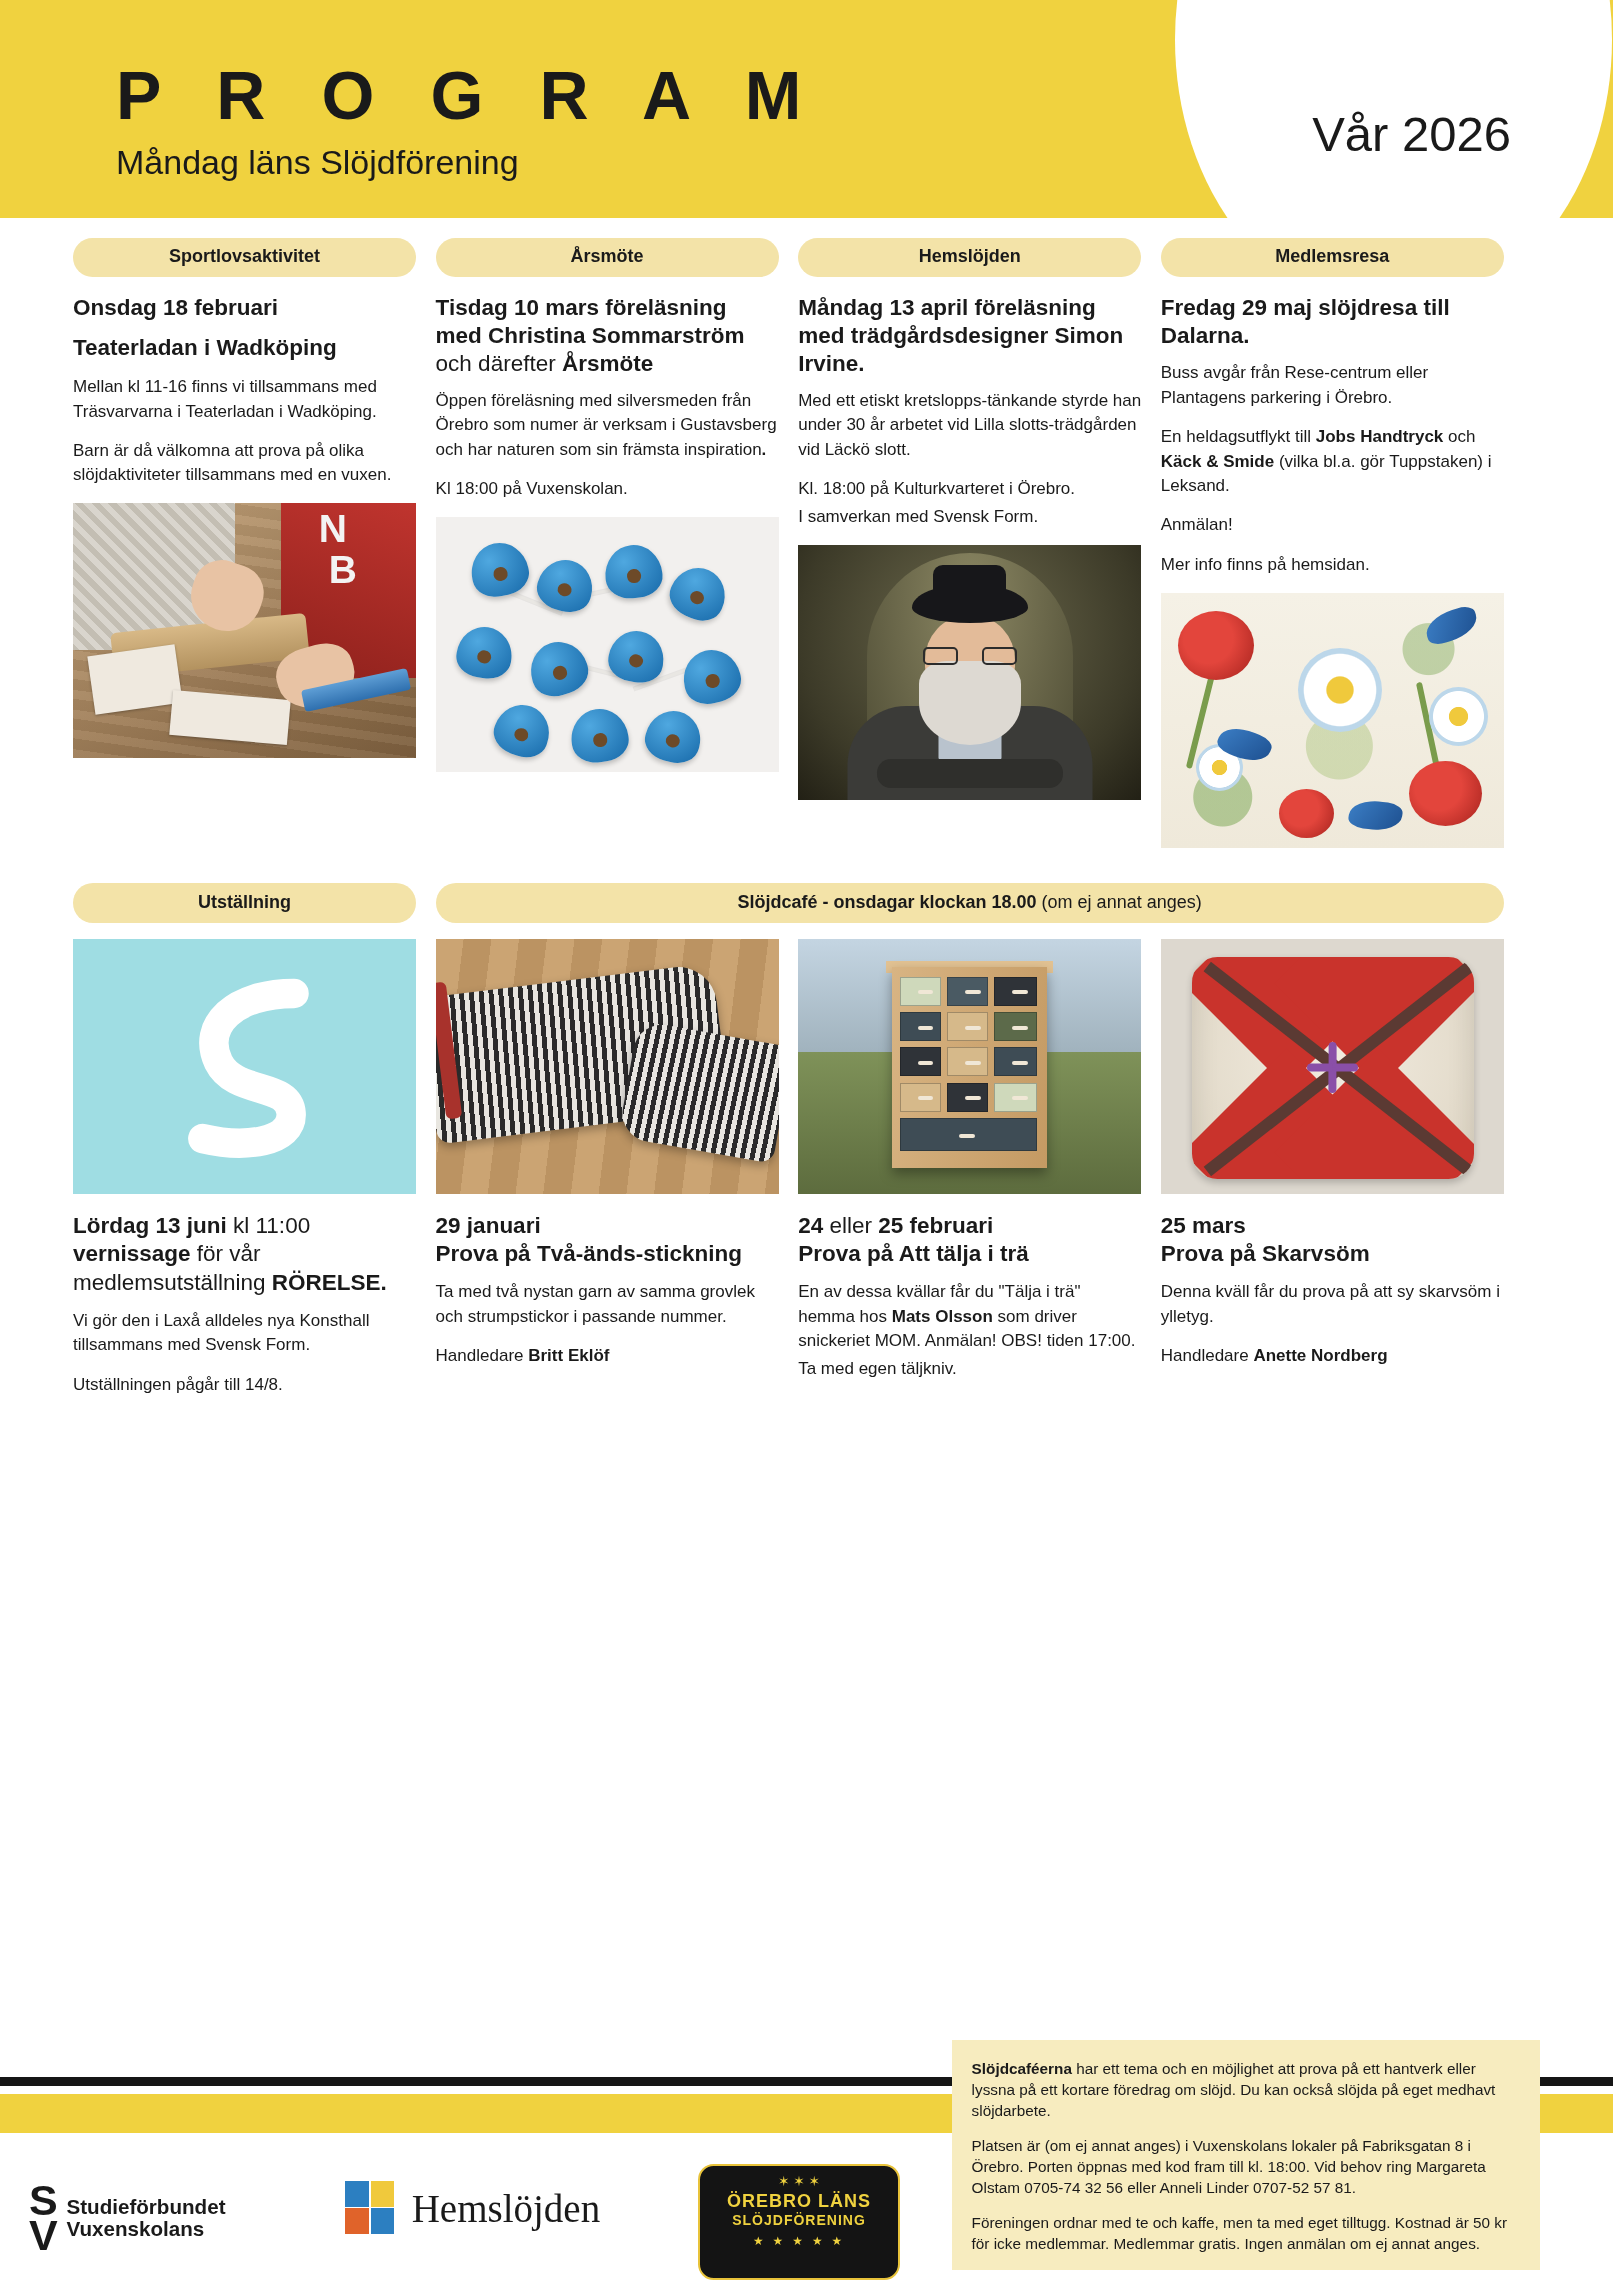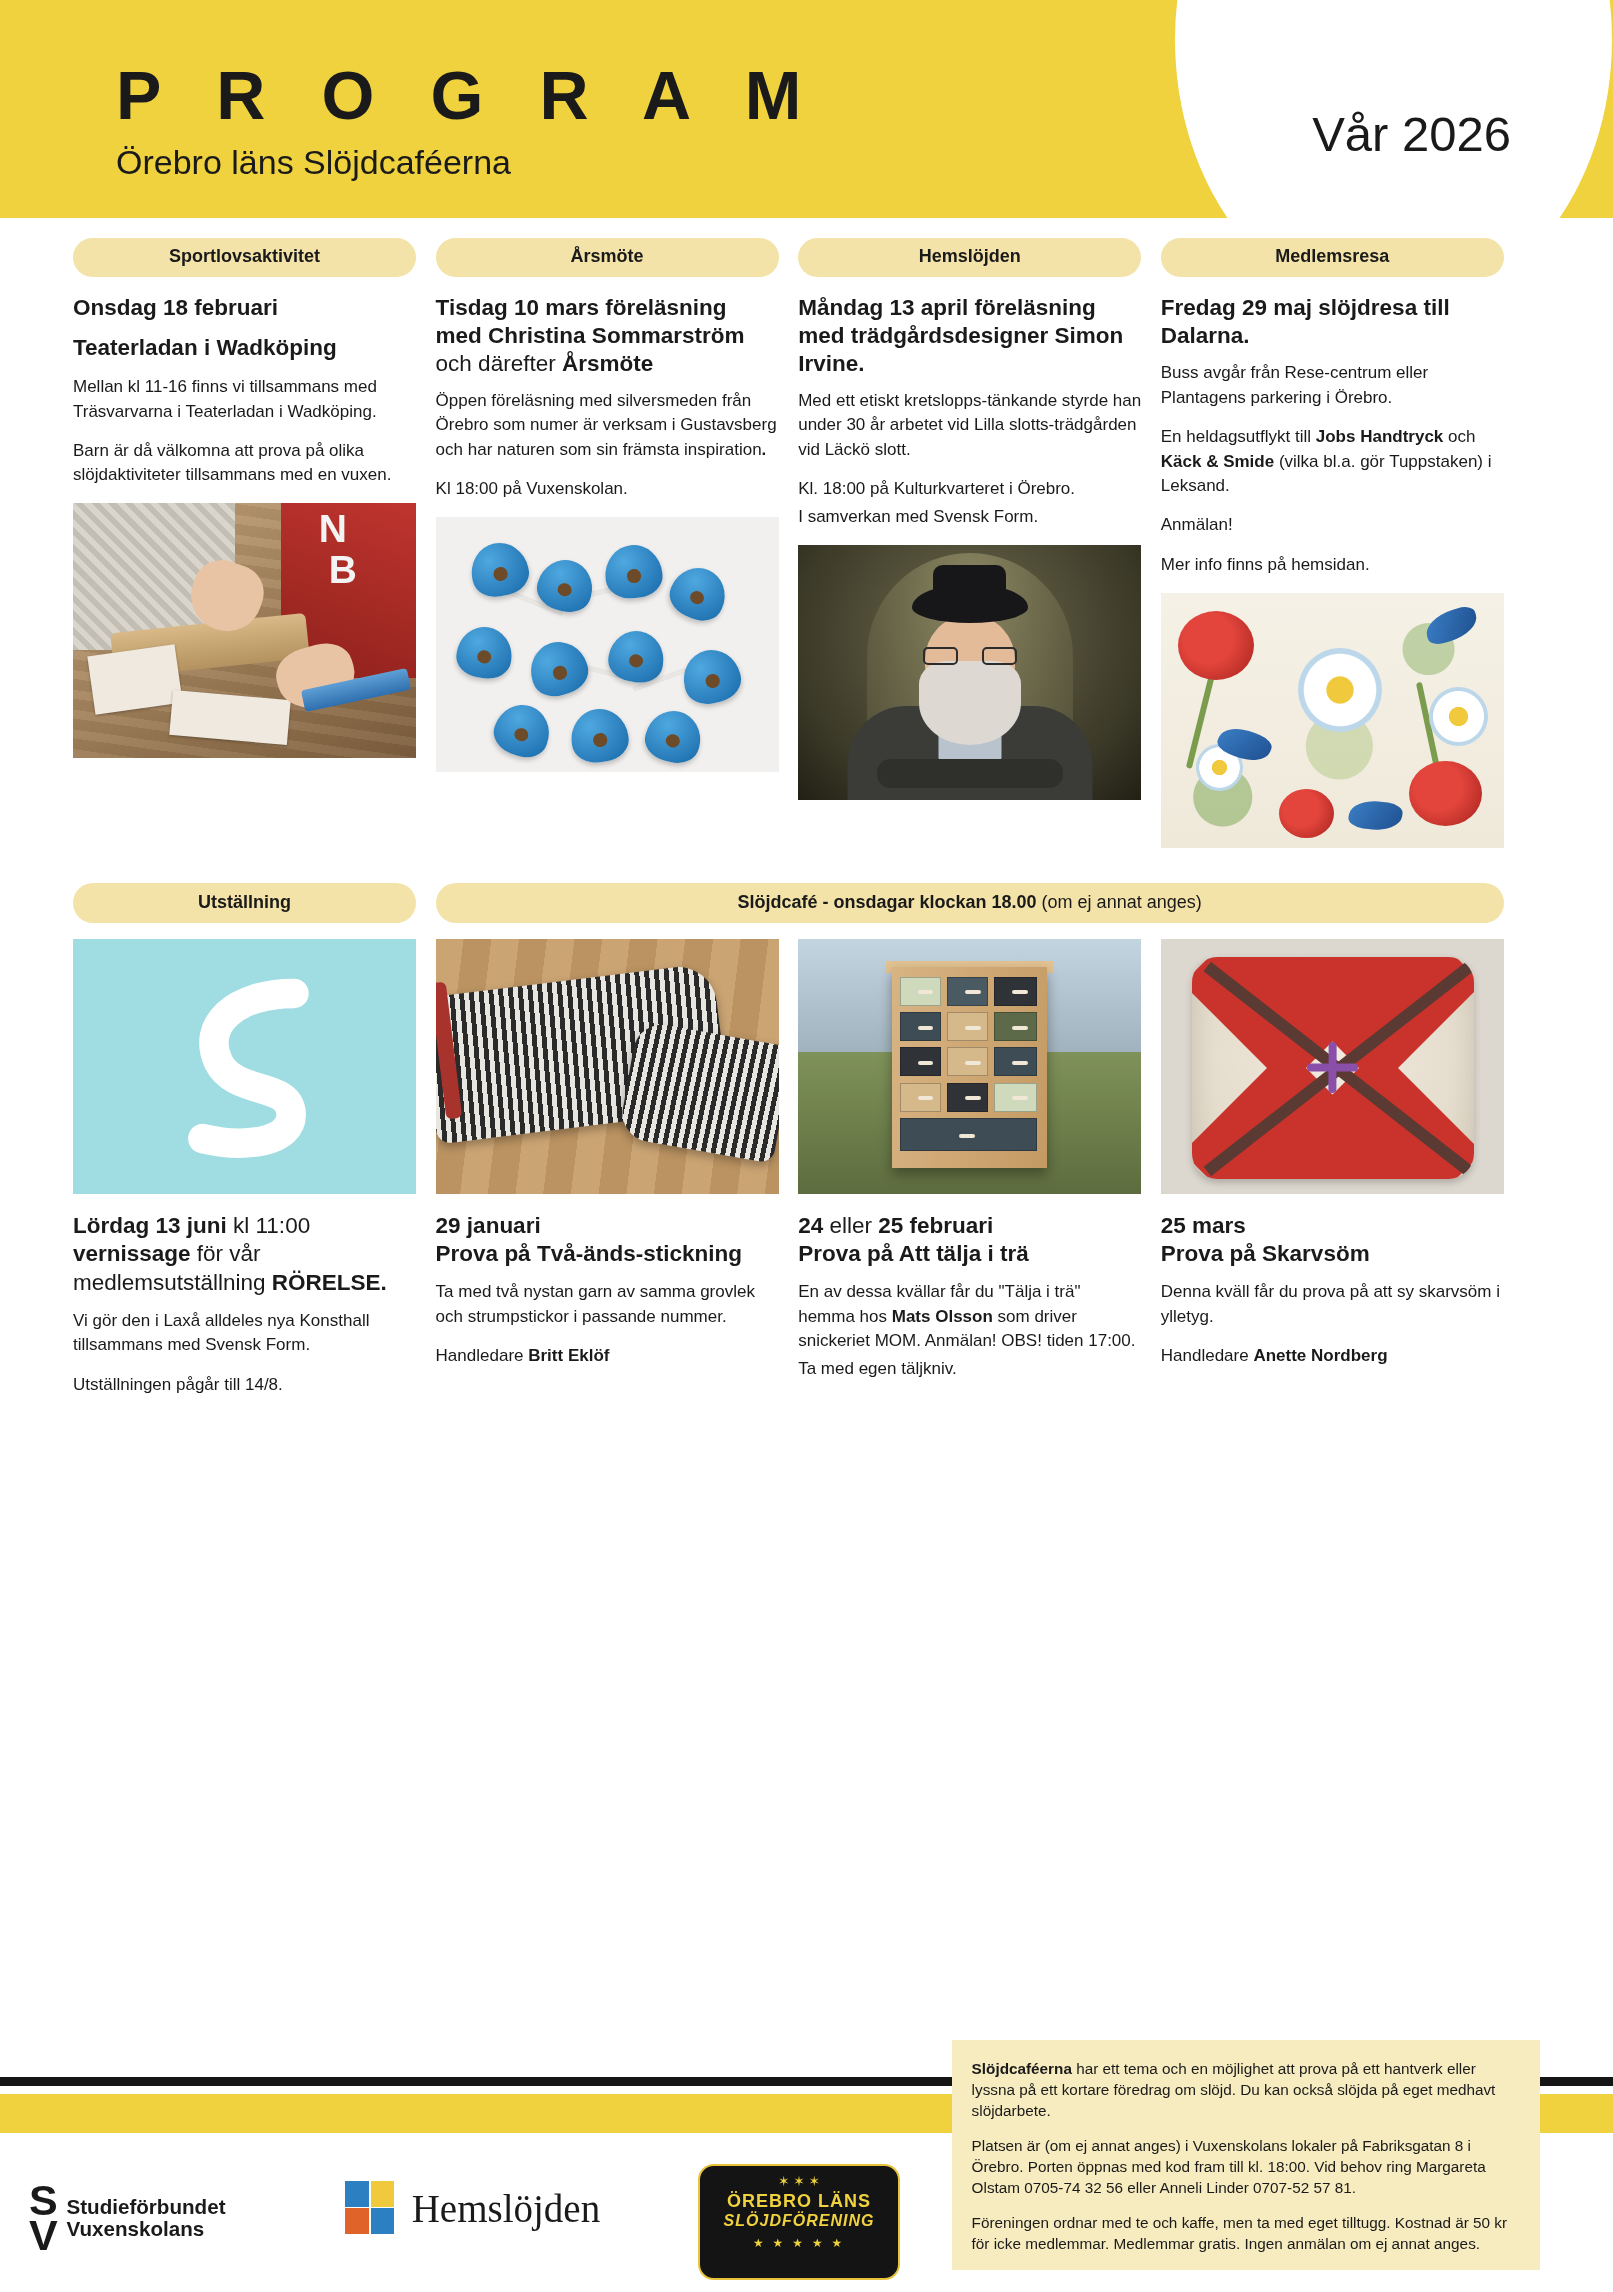--- a/index.html
+++ b/index.html
@@ -374,21 +374,21 @@
   .logo-hem .flag { width: 53px; height: 55px; position: relative; }
   .logo-hem .flag i { position: absolute; width: 23.5px; height: 25.5px; }
   .logo-hem .name { font-family: "Liberation Serif", serif; font-size: 39px; }
 
   .logo-ols {
     position: absolute; left: 698px; top: 17.6px; width: 202px; height: 116px;
     background: #141414; border-radius: 15.7px; border: 2.9px solid #e8c33a;
     color: #f0d23f; text-align: center; padding-top: 25.5px;
   }
   .logo-ols .t1 { font-size: 18px; font-weight: bold; letter-spacing: 1px; }
-  .logo-ols .t2 { font-size: 16px; font-weight: bold; letter-spacing: 1px; font-style: italic; }
+  .logo-ols .t2 { font-size: 14px; font-weight: bold; letter-spacing: 1px; }
   .logo-ols .stars { font-size: 11.8px; letter-spacing: 2.9px; margin-top: 5.9px; }
   .logo-ols .crown { position: absolute; left: 50%; top: 7.8px; transform: translateX(-50%); font-size: 13.7px; }
 
   .infobox {
     position: absolute;
     right: 73px;
     bottom: 23.5px;
     width: 588px;
     background: #f7ecbf;
     padding: 17.6px 19.6px 15.7px 19.6px;
@@ -399,21 +399,21 @@
   .infobox p:last-child { margin-bottom: 0; }
   .infobox b { font-weight: bold; }
 </style>
 </head>
 <body>
 
 <div class="header">
   <div class="circle2"></div>
   <div class="header-text">
     <div class="program-word">P R O G R A M</div>
-    <div class="assoc-name">Örebro läns Slöjdcaféerna</div>
+    <div class="assoc-name">Måndag läns Slöjdförening</div>
   </div>
   <div class="season">Vår 2026</div>
 </div>
 
 <div class="content">
 
   <div class="row row1">
 
     <div class="col">
       <div class="pill">Sportlovsaktivitet</div>

